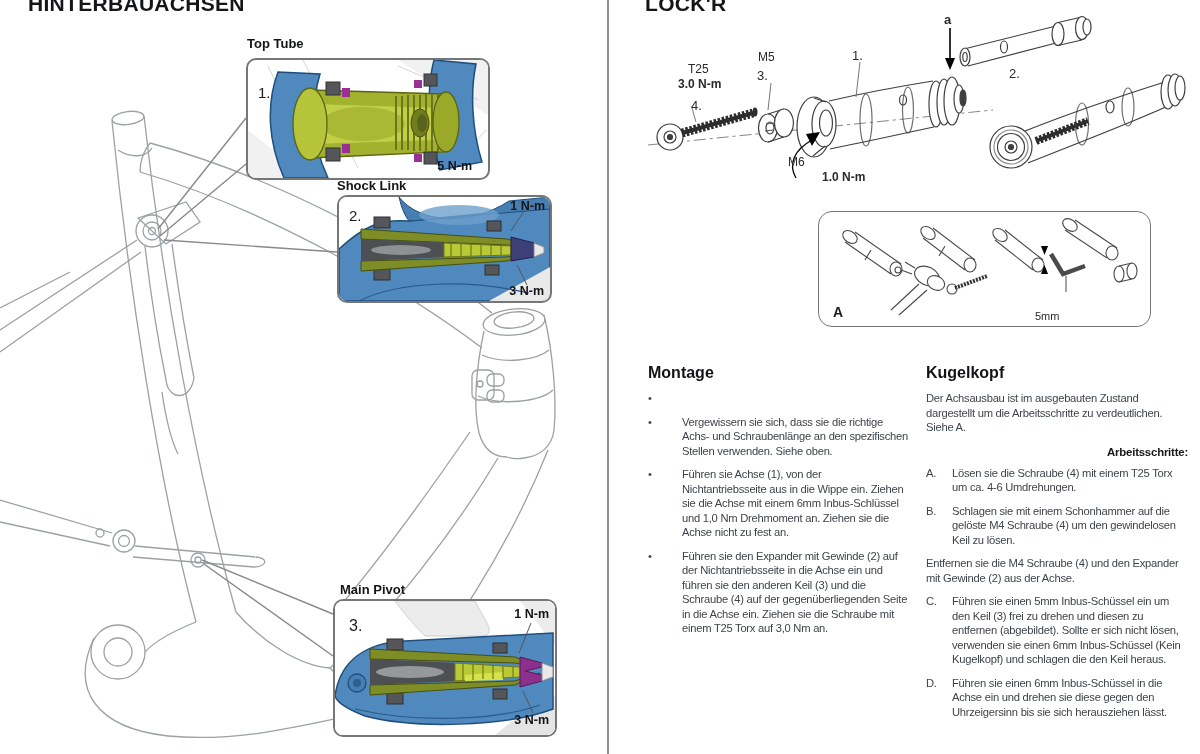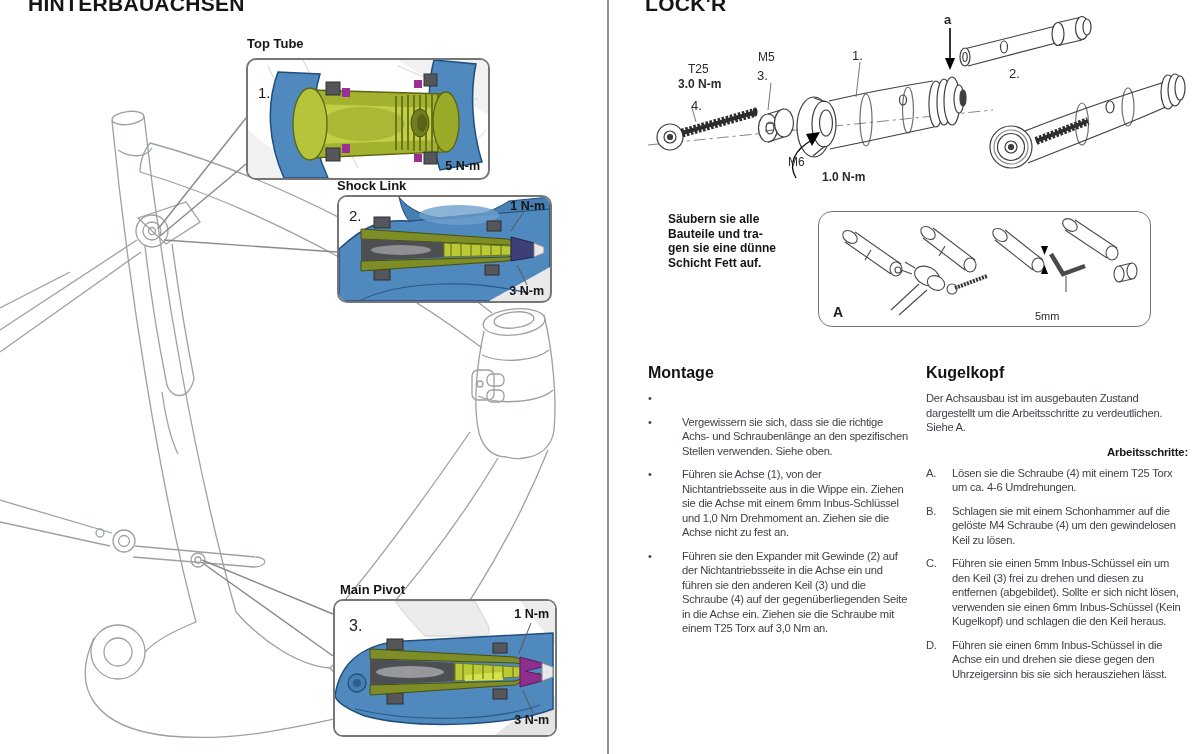--- a/index.html
+++ b/index.html
@@ -141,21 +141,21 @@
           <rect x="176" y="92" width="13" height="12"></rect>
       </g>
       <g fill="#9a3096">
         <rect x="94" y="28" width="8" height="9"></rect>
           <rect x="94" y="84" width="8" height="9"></rect>
         <rect x="166" y="20" width="8" height="8"></rect>
           <rect x="166" y="94" width="8" height="8"></rect>
       </g>
     </svg>
     <span class="co-num" style="left:10px;top:24px;">1.</span>
-    <span class="co-tq" style="right:8px;bottom:5px;">5 N-m</span>
+    <span class="co-tq" style="right:16px;bottom:5px;">5 N-m</span>
   </div>
 
   <span class="callout-label" style="left:337px;top:178px;">Shock Link</span>
   <div class="callout-box" style="left:337px;top:195px;width:211px;height:104px;">
     <svg width="211" height="104" viewBox="0 0 211 104">
       <rect width="211" height="104" fill="#ffffff"></rect>
       <path d="M0,104 L0,52 C24,30 40,22 70,24 L211,10 L211,104 Z" fill="#5089bd" stroke="#1f4e7d" stroke-width="1.5"></path>
       <path d="M60,0 C80,26 130,30 170,4 L211,0 L211,12 L70,24 C64,16 62,8 60,0 Z" fill="#477fb2" stroke="#1f4e7d" stroke-width="1"></path>
       <ellipse cx="120" cy="18" rx="40" ry="10" fill="#6ea0cc" opacity="0.8"></ellipse>
       <polygon points="150,104 211,70 211,104" fill="#e9e9e9"></polygon>
@@ -313,26 +313,20 @@
   <span class="dlabel b" style="left:678px;top:77px;">3.0 N-m</span>
   <span class="dlabel num" style="left:691px;top:98px;">4.</span>
   <span class="dlabel" style="left:758px;top:50px;">M5</span>
   <span class="dlabel num" style="left:757px;top:68px;">3.</span>
   <span class="dlabel num" style="left:852px;top:48px;">1.</span>
   <span class="dlabel num b" style="left:944px;top:12px;">a</span>
   <span class="dlabel num" style="left:1009px;top:66px;">2.</span>
   <span class="dlabel" style="left:788px;top:155px;">M6</span>
   <span class="dlabel b" style="left:822px;top:170px;">1.0 N-m</span>
 
-  <div class="note">
-    <div>Säubern sie alle</div>
-    <div>Bauteile und tra-</div>
-    <div>gen sie eine dünne</div>
-    <div>Schicht Fett auf.</div>
-  </div>
 
   <div class="panelA">
     <svg width="328" height="111" viewBox="0 0 328 111" style="position:absolute;left:0;top:0;">
       <g fill="none" stroke="#4a4a4a" stroke-width="1.1">
         <path d="M26,30 L72,62 M36,20 L82,52"></path>
         <ellipse cx="31" cy="25" rx="8" ry="5.5" transform="rotate(35 31 25)"></ellipse>
         <ellipse cx="77" cy="57" rx="6" ry="7"></ellipse>
         <circle cx="79" cy="58" r="3"></circle>
         <path d="M52,38 L46,48"></path>
         <ellipse cx="108" cy="64" rx="13" ry="9" transform="rotate(25 108 64)" fill="#ffffff"></ellipse>
@@ -388,20 +382,21 @@
     <p class="body-t">Der Achsausbau ist im ausgebauten Zustand dargestellt um die Arbeitsschritte zu verdeutlichen. Siehe A.</p>
     <div class="steps-head">Arbeitsschritte:</div>
     <div class="step-row body-t">
       <span class="key">A.</span>
       <span class="tx">Lösen sie die Schraube (4) mit einem T25 Torx um ca. 4-6 Umdrehungen.</span>
     </div>
     <div class="step-row body-t">
       <span class="key">B.</span>
       <span class="tx">Schlagen sie mit einem Schonhammer auf die gelöste M4 Schraube (4) um den gewindelosen Keil zu lösen.</span>
     </div>
+    <p class="body-t step-cont">Entfernen sie die M4 Schraube (4) und den Expander mit Gewinde (2) aus der Achse.</p>
     <div class="step-row body-t">
       <span class="key">C.</span>
       <span class="tx">Führen sie einen 5mm Inbus-Schüssel ein um den Keil (3) frei zu drehen und diesen zu entfernen (abgebildet). Sollte er sich nicht lösen, verwenden sie einen 6mm Inbus-Schüssel (Kein Kugelkopf) und schlagen die den Keil heraus.</span>
     </div>
     <div class="step-row body-t">
       <span class="key">D.</span>
       <span class="tx">Führen sie einen 6mm Inbus-Schüssel in die Achse ein und drehen sie diese gegen den Uhrzeigersinn bis sie sich herausziehen lässt.</span>
     </div>
   </div>
 

